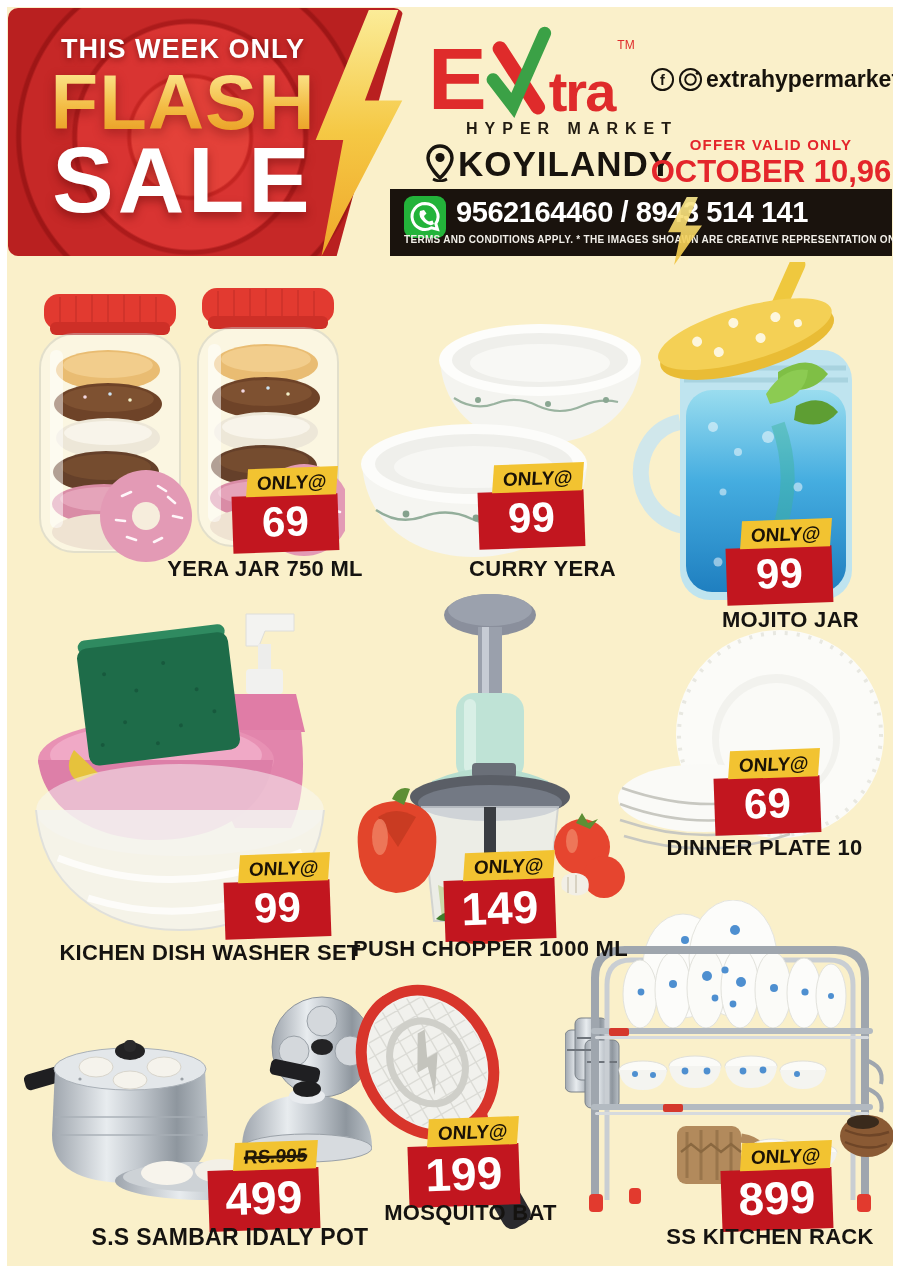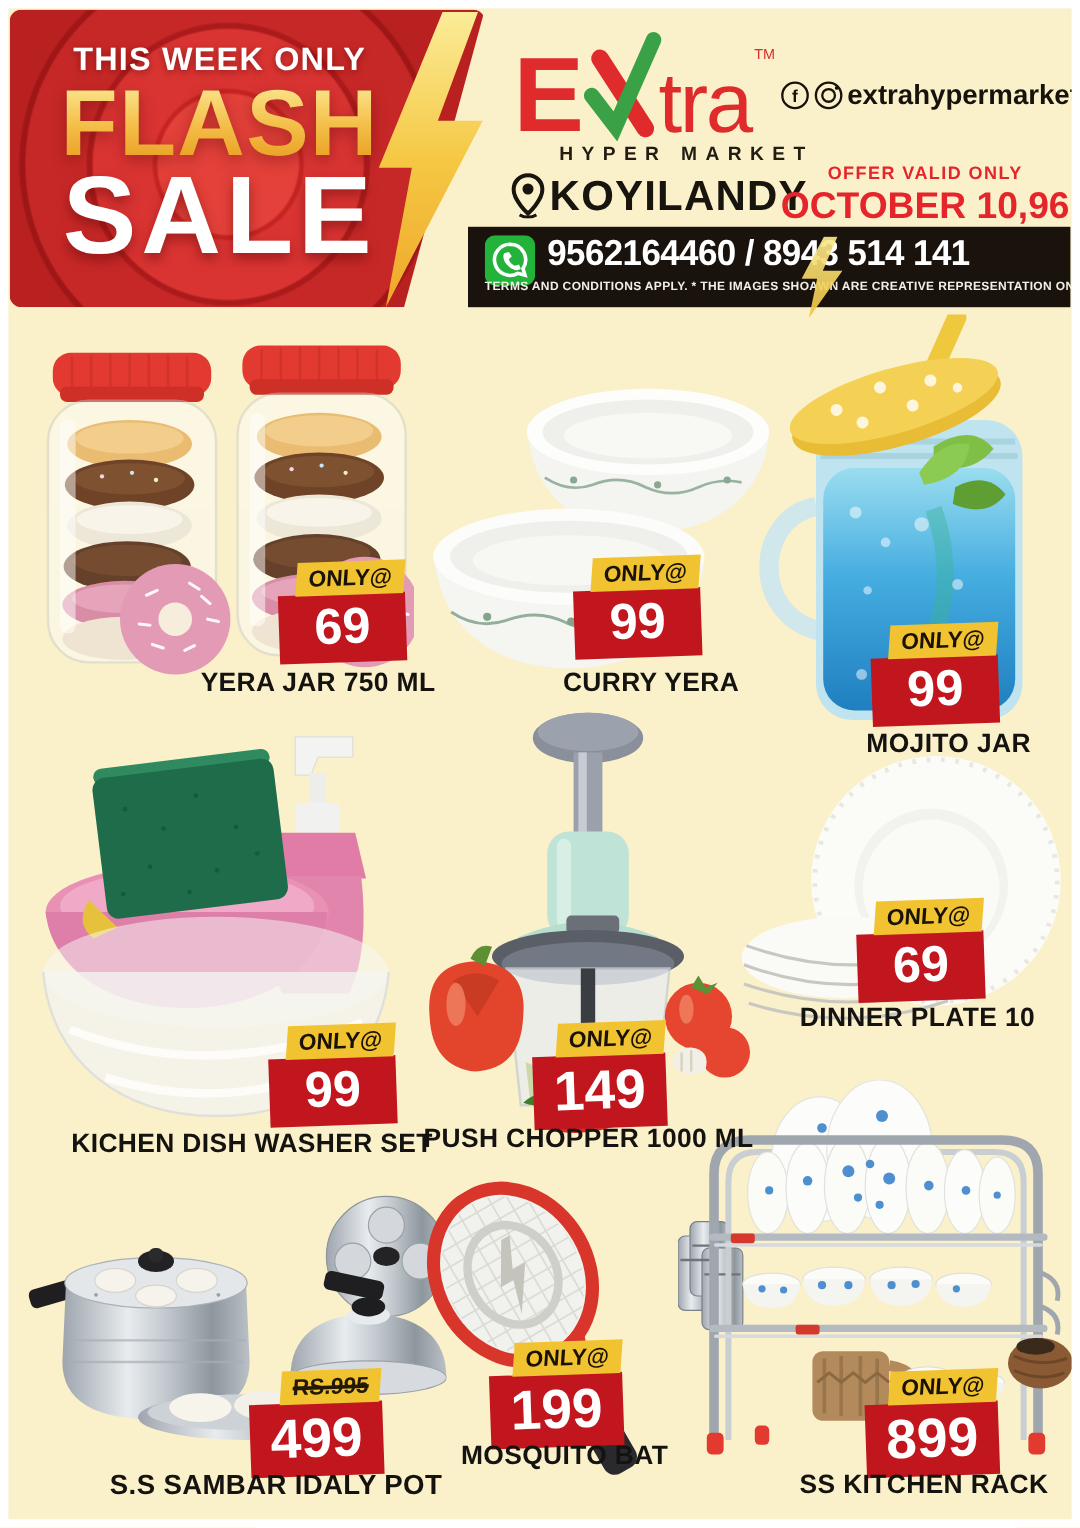--- a/index.html
+++ b/index.html
@@ -27,21 +27,21 @@
   .bn-sale{font-weight:900;font-size:92px;line-height:.9;color:#FFFFFF;letter-spacing:4px;
           text-shadow:0 5px 10px rgba(100,10,10,.5);}
   .bolt{position:absolute;left:298px;top:2px;width:102px;height:246px;z-index:3;}
   .bolt-mini{position:absolute;left:660px;top:189px;width:34px;height:68px;z-index:4;opacity:.92;
     background:linear-gradient(180deg,#F8E78E,#EFC23C);
     clip-path:polygon(55% 0,0 52%,38% 52%,18% 100%,100% 42%,52% 42%,88% 0);}
   .brand{position:absolute;left:420px;top:20px;width:310px;height:112px;}
   .brand-row{display:flex;align-items:flex-end;}
   .brand-e{font-size:88px;font-weight:900;color:#DF2B2B;line-height:.8;}
   .brand-x{width:66px;height:86px;margin:0 -2px;overflow:visible;}
-  .brand-tra{font-size:71px;font-weight:400;color:#DF2B2B;line-height:.78;letter-spacing:-2px;}
+  .brand-tra{font-size:56px;font-weight:700;color:#DF2B2B;line-height:.78;letter-spacing:-2px;}
   .brand-tm{font-size:12px;font-weight:400;color:#DF2B2B;margin:0 0 62px 3px;}
   .brand-sub{margin-top:6px;margin-left:38px;font-size:16px;font-weight:700;color:#221C12;letter-spacing:7px;}
   .social{position:absolute;left:642px;top:58px;display:flex;align-items:center;gap:3px;}
   .soc-ic{width:25px;height:25px;}
   .social-handle{font-size:23px;font-weight:600;color:#17130C;letter-spacing:0;}
   .loc{position:absolute;left:418px;top:136px;display:flex;gap:4px;}
   .loc-pin{width:28px;height:38px;}
   .loc-name{font-size:35px;font-weight:900;color:#18140E;letter-spacing:1px;}
   .offer{position:absolute;left:642px;top:128px;width:242px;text-align:center;color:#E4252B;}
   .offer-1{font-size:15px;font-weight:900;letter-spacing:1.2px;}

